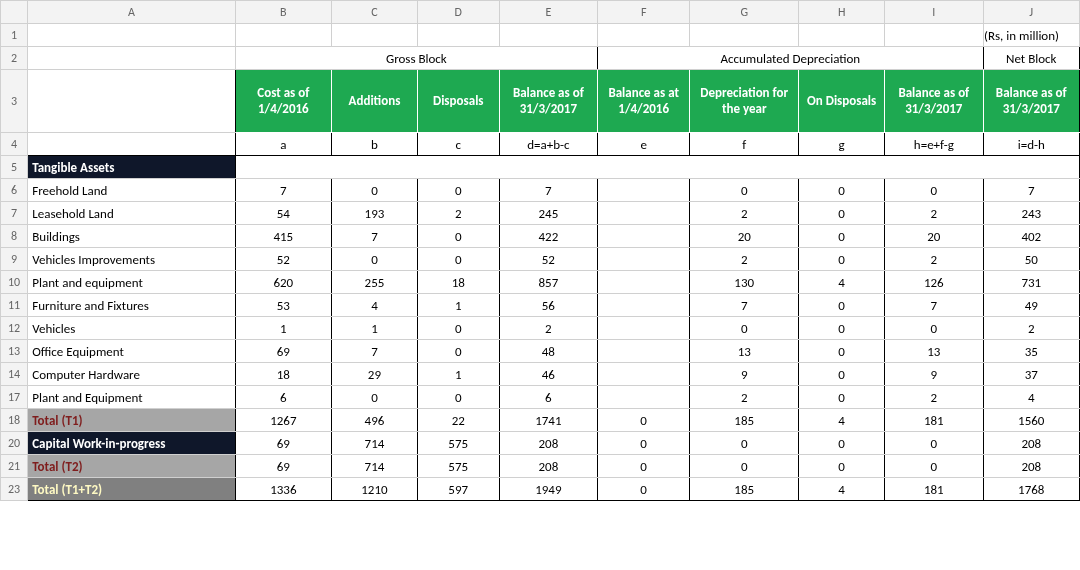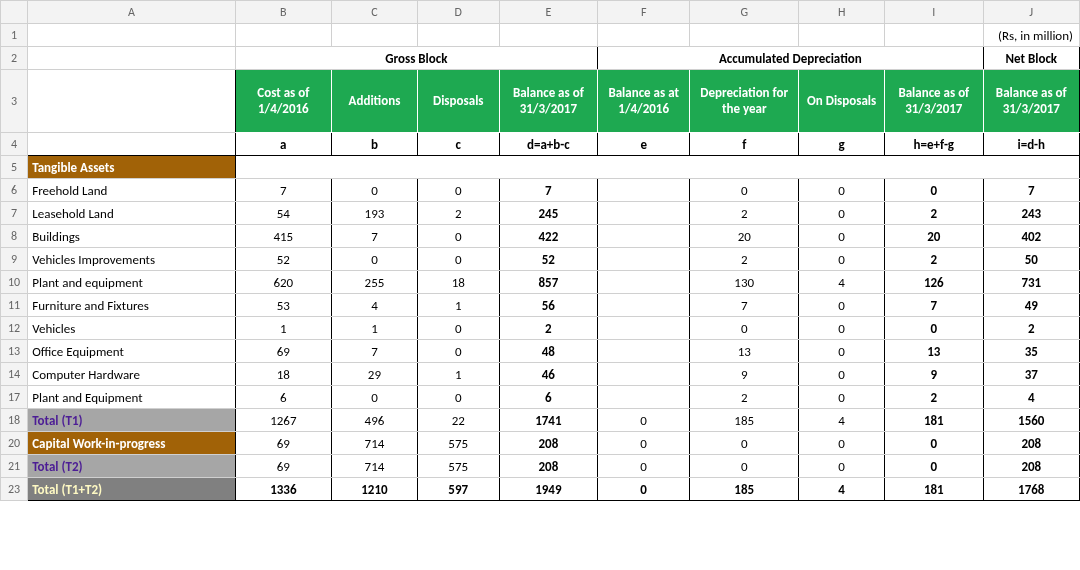--- a/index.html
+++ b/index.html
@@ -47,59 +47,59 @@
   .cJ { width: 92px; }
 
   .cell {
     padding: 2px 4px;
     height: 100%;
     display: flex;
     align-items: center;
   }
   .left  { justify-content: flex-start; }
   .center{ justify-content: center; text-align:center; }
-  .bold  { font-weight: bold; }
+  .bold  { font-weight: normal; }
 
   
   tr.h-tall td, tr.h-tall th { height: 63px; }
   tr.h-med  td, tr.h-med  th { height: 23px; }
 
   .wrap { white-space: normal; line-height: 1.2; }
 
   
   .hdr-green {
     background: #1ea951;
     color: #fff;
     font-weight: bold;
   }
   .hdr-green-border { border: 1px solid #fff !important; }
   .section-gray {
-    background: #a16207;
+    background: #0f172a;
     color: #fff;
     font-weight: bold;
   }
   .totals-gray {
     background: #a6a6a6;
-    color: #4c1d95;
+    color: #7f1d1d;
     font-weight: bold;
   }
   .grand-gray {
     background: #808080;
     color: #fef9c3;
     font-weight: bold;
   }
 
   .bd-top   { border-top: 1px solid #000 !important; }
   .bd-bot   { border-bottom: 1px solid #000 !important; }
   .bd-left  { border-left: 1px solid #000 !important; }
   .bd-right { border-right: 1px solid #000 !important; }
 
   .unitnote {
     text-align: right;
-    padding-right: 6px;
+    padding-right: 20px;
     font-size: 13px;
     white-space: nowrap;
     overflow: visible;
   }
 </style>
 </head>
 <body>
 
 <table class="sheet">
   <colgroup>

